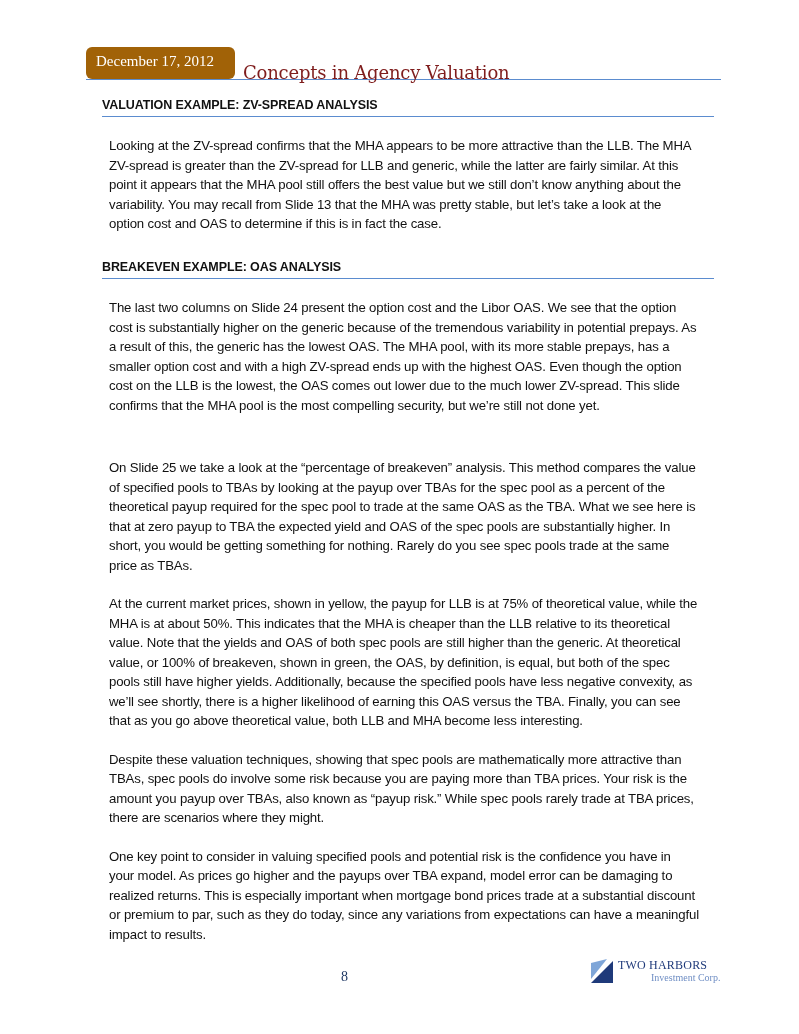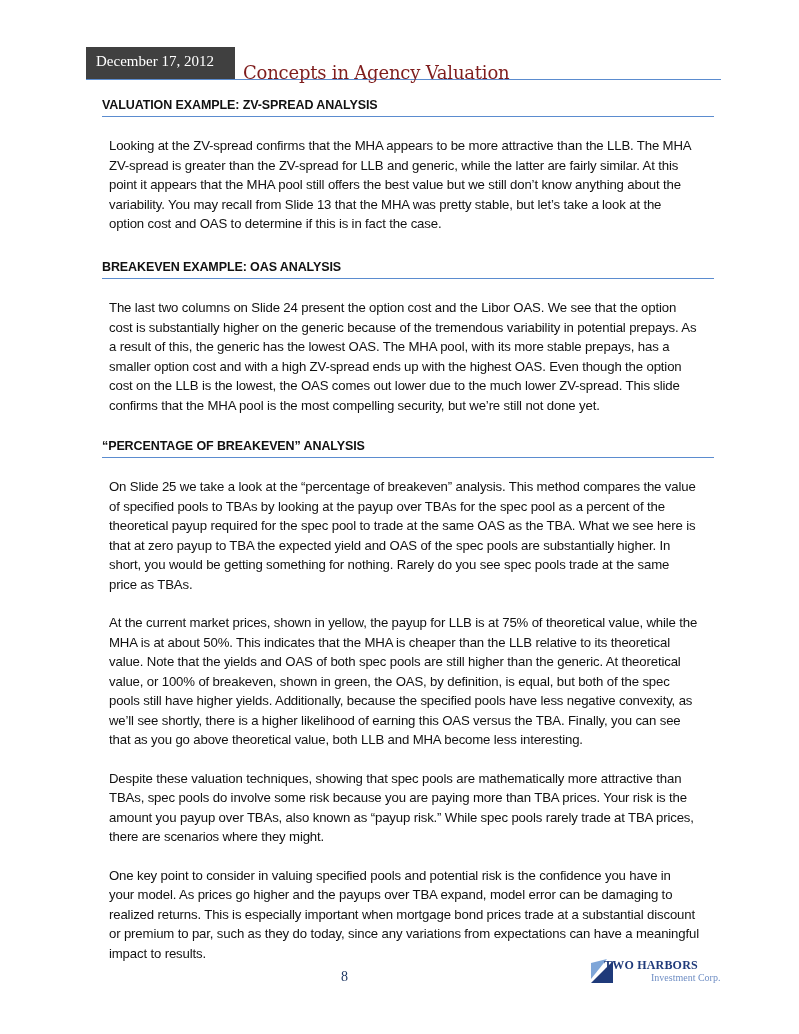--- a/index.html
+++ b/index.html
@@ -1,34 +1,34 @@
 <!DOCTYPE html>
 <html><head>
 <meta charset="utf-8">
 <style>
   html, body { margin: 0; padding: 0; background: #ffffff; }
   body { width: 799px; height: 1034px; position: relative; overflow: hidden;
          font-family: "Liberation Sans", sans-serif; color: #111; }
   .header { position: absolute; left: 86px; top: 47px; width: 635px; height: 32px;
             border-bottom: 1.5px solid #5b8ccf; }
-  .date-box { position: absolute; left: 0; top: 0; width: 149px; height: 32px; background: #404040;
+  .date-box { position: absolute; left: 0; top: 0; width: 149px; height: 32px; background: #a16207;
               color: #fff; font-family: "Liberation Serif", serif; font-size: 15px;
-              line-height: 28px; padding-left: 10px; box-sizing: border-box; }
+              line-height: 28px; padding-left: 10px; box-sizing: border-box; border-radius: 6px; }
   .doc-title { position: absolute; left: 157px; top: 15px; font-family: "DejaVu Serif", serif;
                font-size: 18px; color: #7f1d1d; letter-spacing: -0.2px; }
   .section { position: absolute; left: 94px; width: 620px; }
   .sec-head { font-weight: bold; font-size: 12.5px; padding-bottom: 4px;
               border-bottom: 1.5px solid #5b8ccf; letter-spacing: -0.1px; margin-left: 8px; }
   p { margin: 15px; font-size: 13.2px; line-height: 19.5px; letter-spacing: -0.15px; }
   .page-num { position: absolute; left: 341px; top: 969px; font-family: "Liberation Serif", serif;
               font-size: 14px; color: #1f3864; }
   .logo { position: absolute; left: 591px; top: 957px; width: 130px; height: 30px; }
   .logo-mark { position: absolute; left: 0; top: 2px; width: 22px; height: 24px; }
-  .logo-name { position: absolute; left: 13px; top: 1px; font-family: "Liberation Serif", serif;
-               font-size: 12px; font-weight: bold; color: #1f3a7a; letter-spacing: 0.2px; }
+  .logo-name { position: absolute; left: 27px; top: 1px; font-family: "Liberation Serif", serif;
+               font-size: 12px; font-weight: normal; color: #1f3a7a; letter-spacing: 0.2px; }
   .logo-sub { position: absolute; left: 60px; top: 15px; font-family: "Liberation Serif", serif;
               font-size: 10px; color: #6f8ec4; }
 </style>
 </head>
 <body>
 
 <div class="header">
   <div class="date-box">December 17, 2012</div>
   <div class="doc-title">Concepts in Agency Valuation</div>
 </div>
@@ -37,21 +37,20 @@
   <div class="sec-head">VALUATION EXAMPLE: ZV-SPREAD ANALYSIS</div>
   <p style="margin-top:19px;">Looking at the ZV-spread confirms that the MHA appears to be more attractive than the LLB. The MHA ZV-spread is greater than the ZV-spread for LLB and generic, while the latter are fairly similar. At this point it appears that the MHA pool still offers the best value but we still don’t know anything about the variability. You may recall from Slide 13 that the MHA was pretty stable, but let’s take a look at the option cost and OAS to determine if this is in fact the case.</p>
 </div>
 
 <div class="section" style="top:260px;">
   <div class="sec-head">BREAKEVEN EXAMPLE: OAS ANALYSIS</div>
   <p style="margin-top:19px;">The last two columns on Slide 24 present the option cost and the Libor OAS. We see that the option cost is substantially higher on the generic because of the tremendous variability in potential prepays. As a result of this, the generic has the lowest OAS. The MHA pool, with its more stable prepays, has a smaller option cost and with a high ZV-spread ends up with the highest OAS. Even though the option cost on the LLB is the lowest, the OAS comes out lower due to the much lower ZV-spread. This slide confirms that the MHA pool is the most compelling security, but we’re still not done yet.</p>
 </div>
 
 <div class="section" style="top:439px;">
-  <div class="sec-head">“PERCENTAGE OF BREAKEVEN” ANALYSIS</div>
   <p style="margin-top:19px;">On Slide 25 we take a look at the “percentage of breakeven” analysis. This method compares the value of specified pools to TBAs by looking at the payup over TBAs for the spec pool as a percent of the theoretical payup required for the spec pool to trade at the same OAS as the TBA. What we see here is that at zero payup to TBA the expected yield and OAS of the spec pools are substantially higher. In short, you would be getting something for nothing. Rarely do you see spec pools trade at the same price as TBAs.</p>
   <p style="margin-top:19px;">At the current market prices, shown in yellow, the payup for LLB is at 75% of theoretical value, while the MHA is at about 50%. This indicates that the MHA is cheaper than the LLB relative to its theoretical value. Note that the yields and OAS of both spec pools are still higher than the generic. At theoretical value, or 100% of breakeven, shown in green, the OAS, by definition, is equal, but both of the spec pools still have higher yields. Additionally, because the specified pools have less negative convexity, as we’ll see shortly, there is a higher likelihood of earning this OAS versus the TBA. Finally, you can see that as you go above theoretical value, both LLB and MHA become less interesting.</p>
   <p style="margin-top:19px;">Despite these valuation techniques, showing that spec pools are mathematically more attractive than TBAs, spec pools do involve some risk because you are paying more than TBA prices. Your risk is the amount you payup over TBAs, also known as “payup risk.” While spec pools rarely trade at TBA prices, there are scenarios where they might.</p>
   <p style="margin-top:19px;">One key point to consider in valuing specified pools and potential risk is the confidence you have in your model. As prices go higher and the payups over TBA expand, model error can be damaging to realized returns. This is especially important when mortgage bond prices trade at a substantial discount or premium to par, such as they do today, since any variations from expectations can have a meaningful impact to results.</p>
 </div>
 
 <div class="page-num">8</div>
 
 <div class="logo">
   <svg class="logo-mark" viewBox="0 0 22 24">

